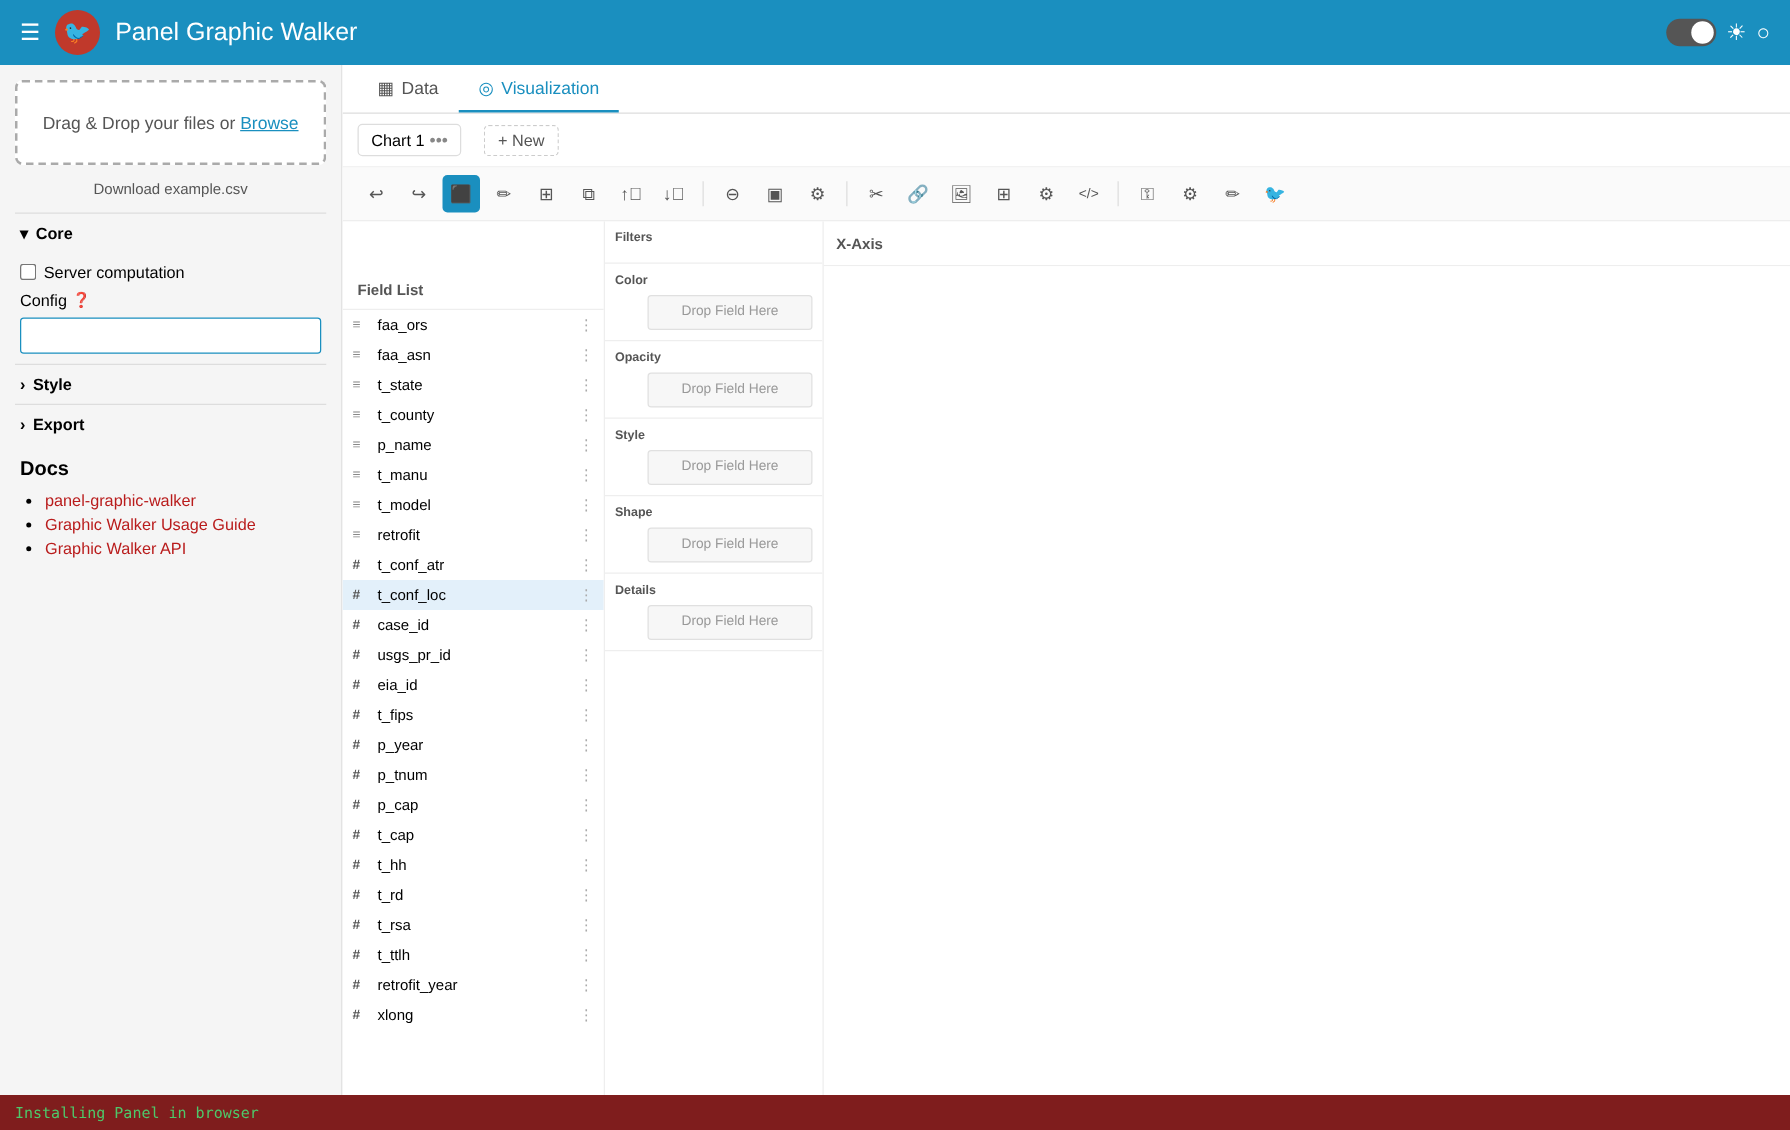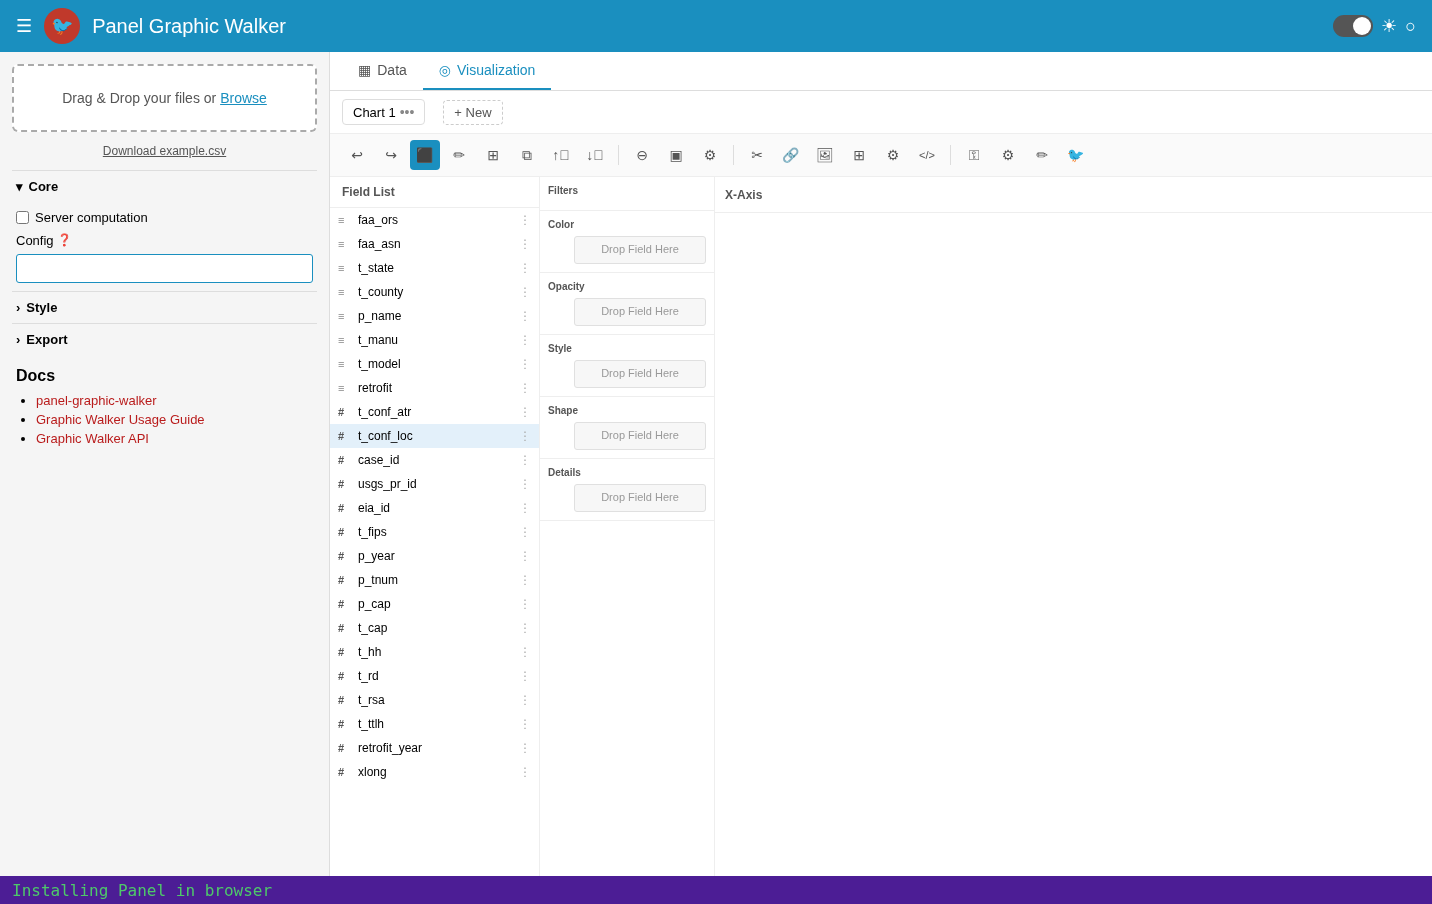--- a/index.html
+++ b/index.html
@@ -20,34 +20,34 @@
     .header-title { font-size: 20px; font-weight: 500; color: white; flex: 1; }
     .header-controls { display: flex; gap: 8px; align-items: center; }
     .toggle-switch { width: 40px; height: 22px; background: #555; border-radius: 11px; position: relative; cursor: pointer; }
     .toggle-switch::after { content: ''; position: absolute; width: 18px; height: 18px; background: white; border-radius: 50%; top: 2px; right: 2px; }
     .header-icon { color: white; font-size: 18px; cursor: pointer; }
 
     
     .main-layout { display: flex; height: calc(904px - 52px - 28px); }
 
     
-    .sidebar { width: 330px; background: #f5f5f5; border-right: 1px solid #ddd; overflow-y: auto; padding: 12px; flex-shrink: 0; }
+    .sidebar { width: 274px; background: #f5f5f5; border-right: 1px solid #ddd; overflow-y: auto; padding: 12px; flex-shrink: 0; }
 
     .upload-zone {
       border: 2px dashed #aaa;
       border-radius: 6px;
       padding: 24px 16px;
       text-align: center;
       margin-bottom: 12px;
       background: white;
       cursor: pointer;
     }
     .upload-zone .upload-text { color: #555; font-size: 14px; }
     .upload-zone .browse-link { color: #1a8fbf; text-decoration: underline; cursor: pointer; }
-    .download-link { text-align: center; color: #555; font-size: 12px; margin-bottom: 12px; cursor: pointer; text-decoration: underline; }
+    .download-link { text-align: center; color: #555; font-size: 12px; margin-bottom: 12px; cursor: pointer; }
 
     .section-header {
       display: flex;
       align-items: center;
       gap: 6px;
       font-weight: 600;
       font-size: 13px;
       padding: 8px 4px;
       cursor: pointer;
       border-top: 1px solid #ddd;
@@ -123,21 +123,21 @@
 
     
     .field-list-panel {
       width: 210px;
       border-right: 1px solid #eee;
       display: flex;
       flex-direction: column;
       overflow: hidden;
       flex-shrink: 0;
     }
-    .field-list-header { padding: 8px 12px; font-weight: 600; font-size: 12px; color: #555; border-bottom: 1px solid #eee; }
+    .field-list-header { padding: 8px 12px; font-weight: 600; font-size: 12px; color: #555; border-bottom: 1px solid #eee; margin-top: 40px; }
     .field-list-items { overflow-y: auto; flex: 1; }
     .field-item {
       display: flex;
       align-items: center;
       padding: 5px 8px;
       font-size: 12px;
       cursor: pointer;
       gap: 6px;
       position: relative;
     }
@@ -174,26 +174,26 @@
     
     .axis-panel { flex: 1; display: flex; flex-direction: column; overflow: hidden; }
     .axis-row { display: flex; align-items: center; border-bottom: 1px solid #eee; min-height: 36px; }
     .axis-label { width: 70px; font-size: 12px; font-weight: 600; color: #555; padding: 8px 10px; flex-shrink: 0; }
     .axis-drop { flex: 1; padding: 8px; font-size: 12px; color: #aaa; }
     .chart-canvas { flex: 1; background: white; }
 
     
     .status-bar {
       height: 28px;
-      background: #4c1d95;
+      background: #7f1d1d;
       color: #4ec86a;
       display: flex;
       align-items: center;
       padding: 0 12px;
-      font-size: 16px;
+      font-size: 12px;
       font-family: monospace;
     }
 
     
     ::-webkit-scrollbar { width: 6px; }
     ::-webkit-scrollbar-track { background: #f0f0f0; }
     ::-webkit-scrollbar-thumb { background: #bbb; border-radius: 3px; }
   </style>
 </head>
 <body>

